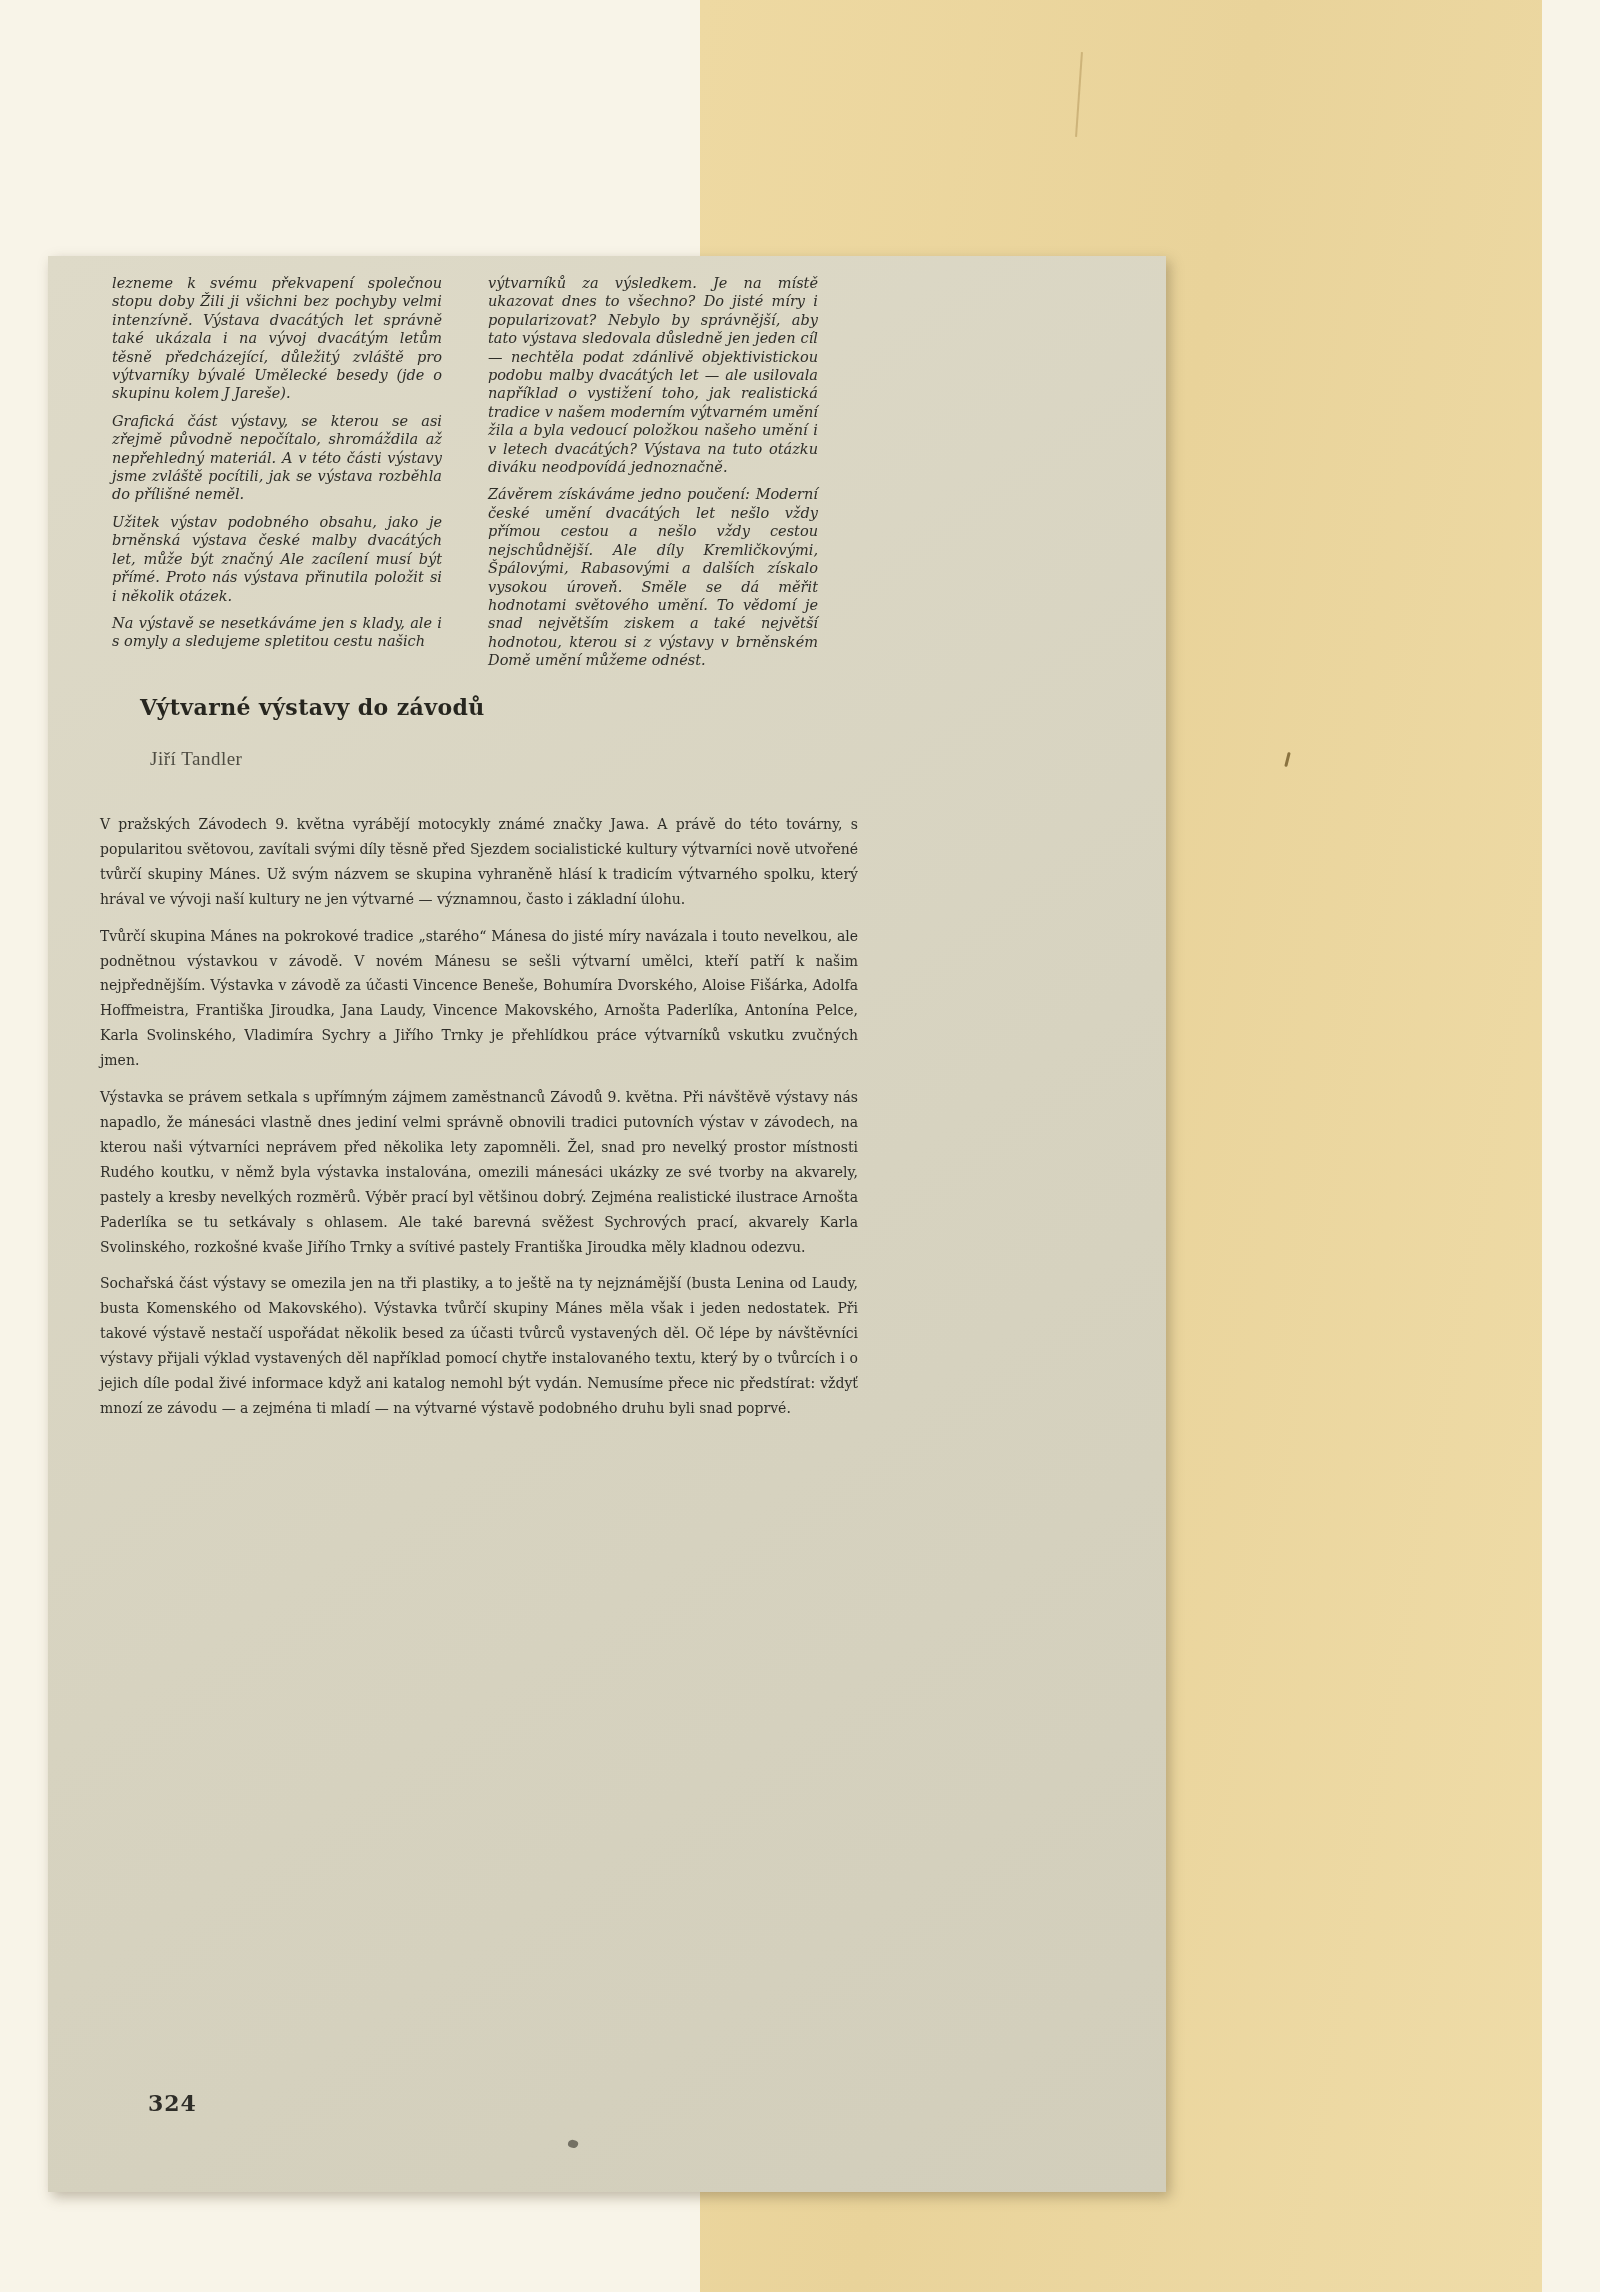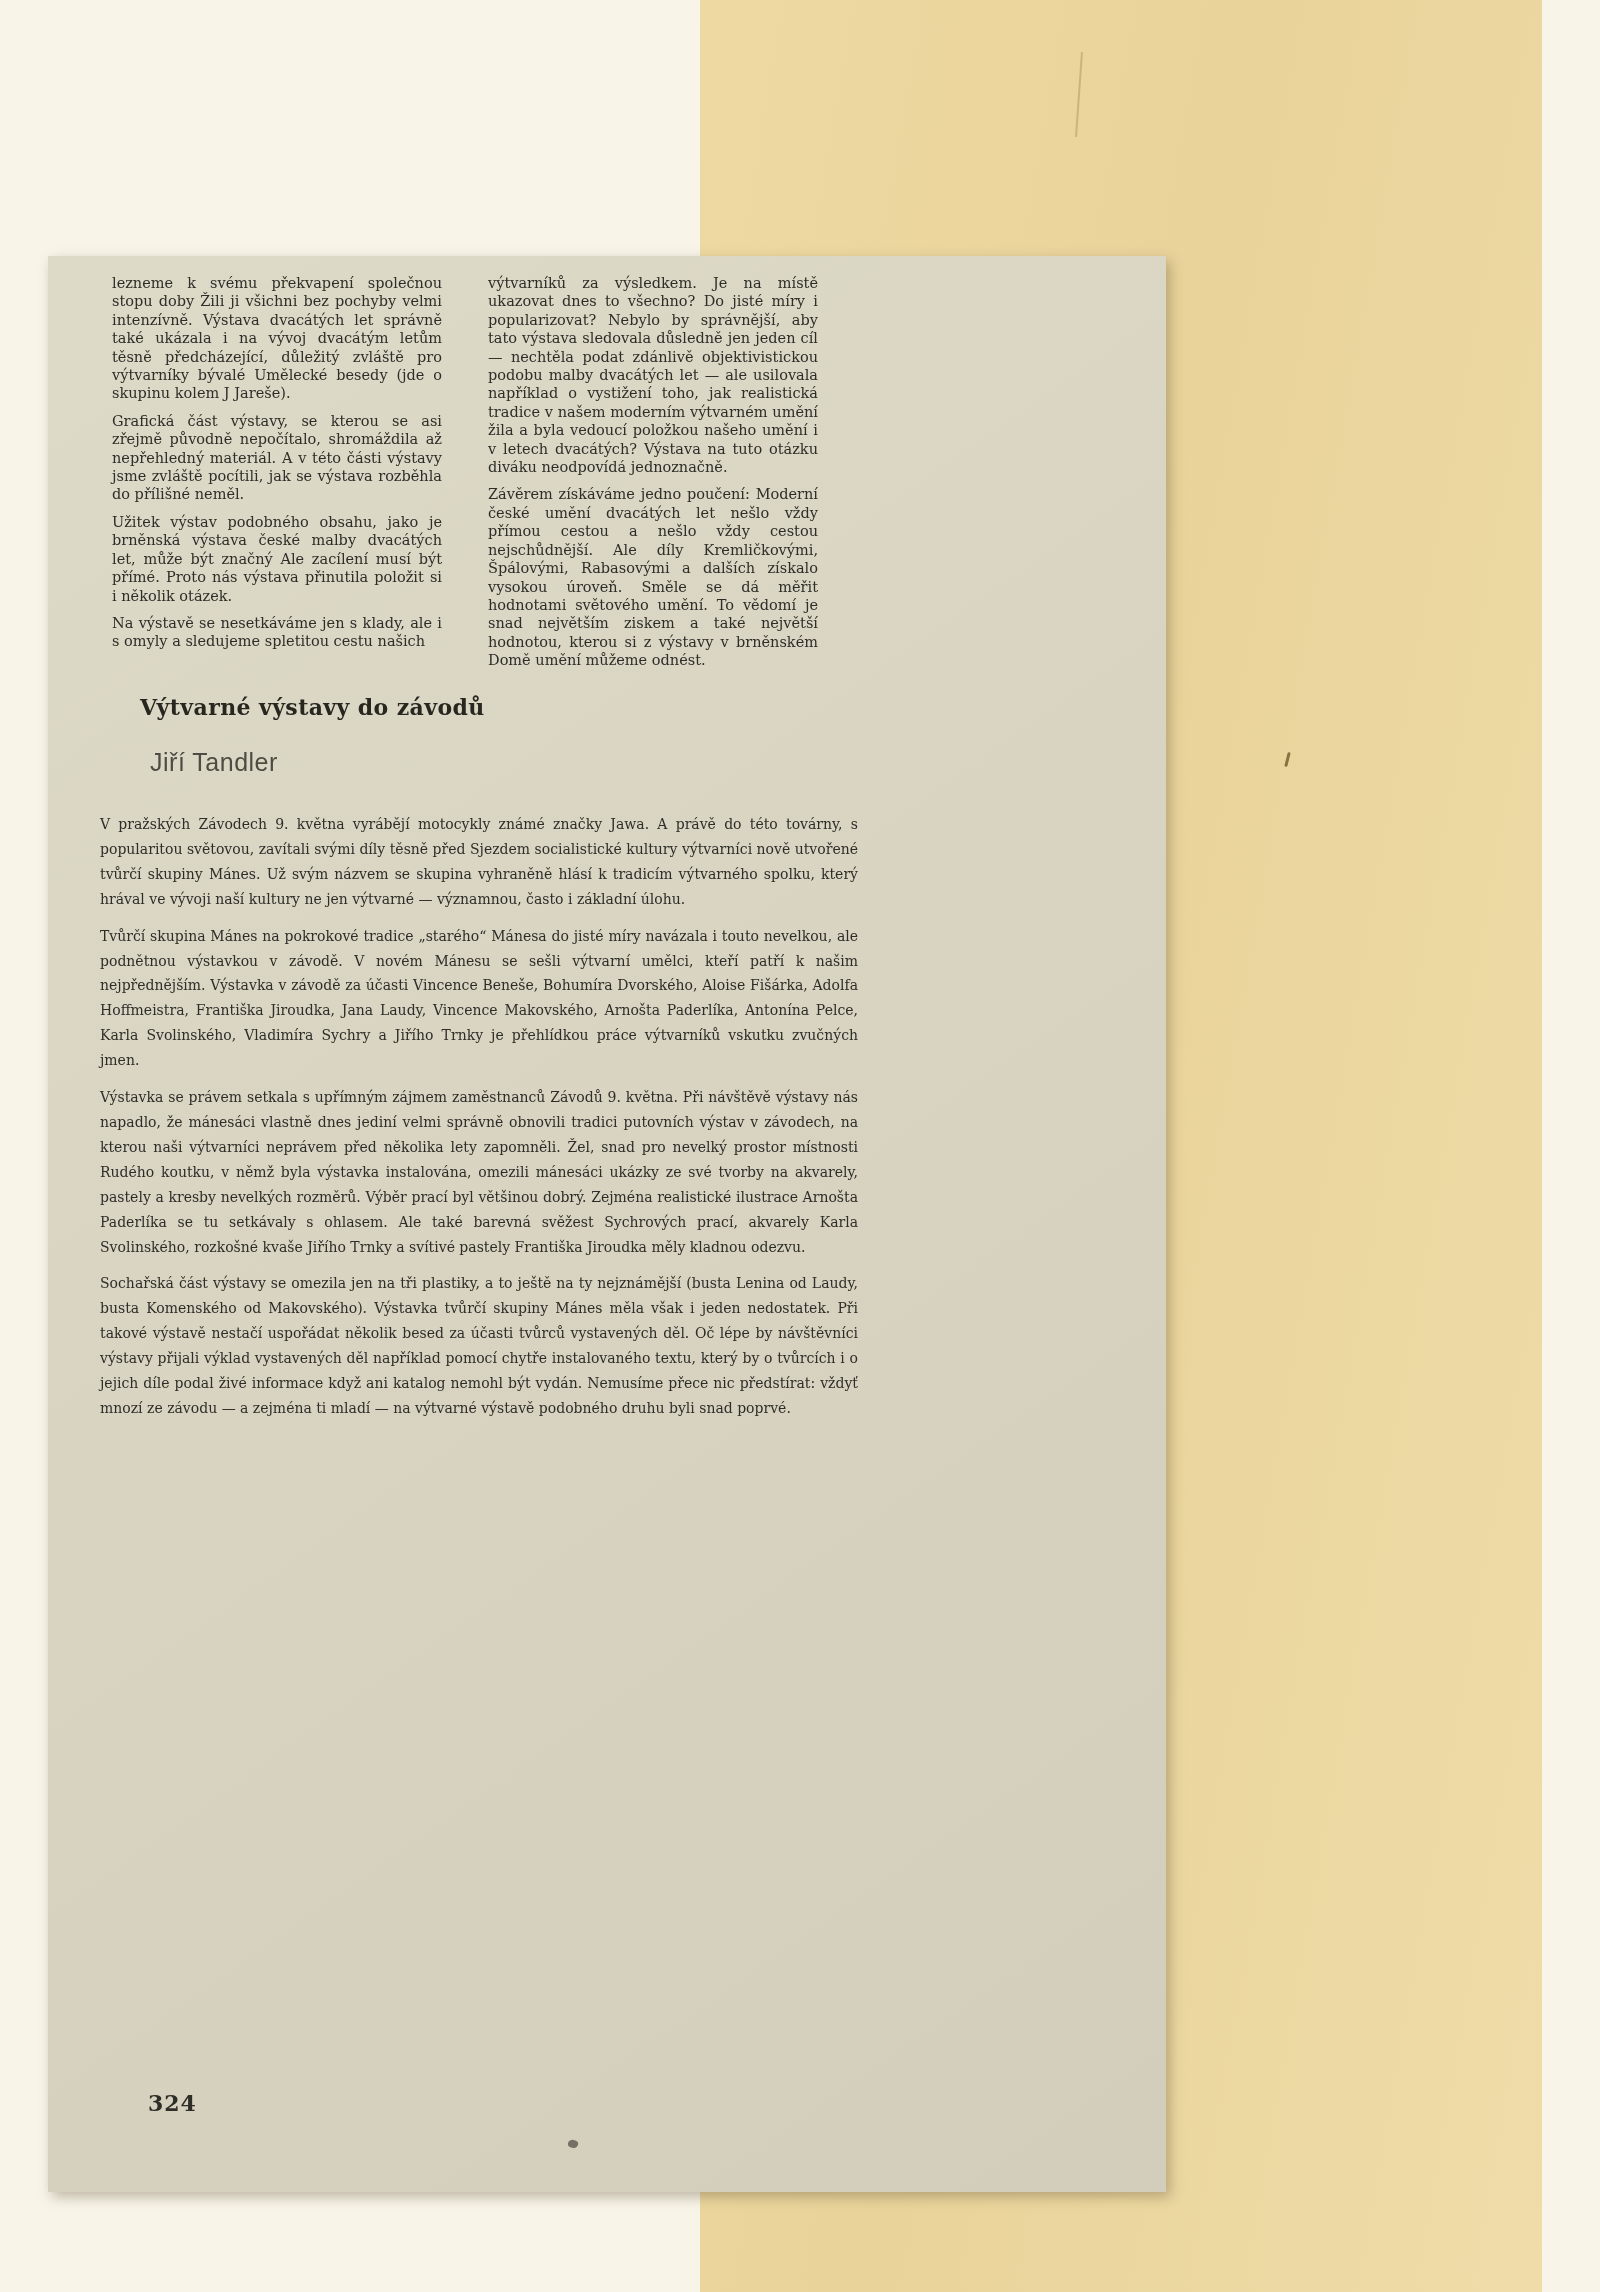--- a/index.html
+++ b/index.html
@@ -38,41 +38,42 @@
     width: 1118px; height: 1936px;
     background: linear-gradient(145deg, #dedac8 0%, #d7d3c0 55%, #d2cebb 100%);
     box-shadow: 4px 5px 12px rgba(90, 75, 45, 0.35);
   }
   .columns {
     position: absolute;
     left: 64px; top: 18px;
     width: 706px;
     display: flex;
     gap: 46px;
+    font-style: italic;
   }
   .col {
     flex: 1;
     text-align: justify;
     font-size: 14.5px;
     line-height: 1.27;
   }
   .col p { margin-bottom: 9px; }
   .article-title {
     position: absolute;
     left: 92px; top: 438px;
     font-size: 22px;
     font-weight: bold;
     letter-spacing: 0.4px;
     color: #27261f;
   }
   .article-author {
     position: absolute;
     left: 102px; top: 492px;
-    font-family: Liberation Sans, sans-serif;
-    font-size: 25px;
+    font-family: Liberation Serif, serif;
+    font-size: 19px;
     letter-spacing: 0.5px;
     color: #4e4c42;
   }
   .body-text {
     position: absolute;
     left: 52px; top: 556px;
     width: 758px;
     text-align: justify;
     font-size: 14px;
     line-height: 1.78;

